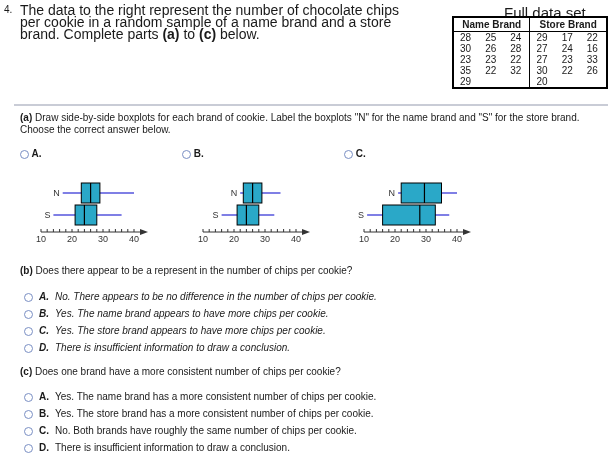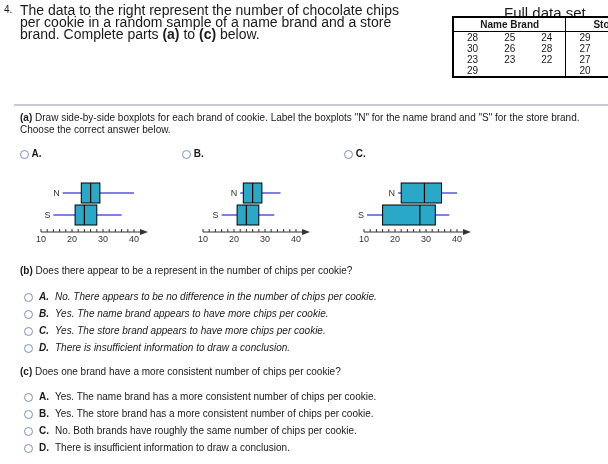--- a/index.html
+++ b/index.html
@@ -6,21 +6,21 @@
   body { width:608px; height:464px; position:relative; overflow:hidden;
          font-family:"Liberation Sans", sans-serif; font-size:10px; color:#1a1a1a; }
   .abs { position:absolute; }
   .qnum { left:4px; top:4px; font-size:10px; }
   .intro { left:20px; top:4px; width:400px; line-height:12px; font-size:14px; }
   .intro b { font-weight:bold; }
   .fds-label { left:504px; top:4px; font-size:15px; }
   table.data { position:absolute; left:452px; top:16px; border-collapse:collapse;
                border:2px solid #000; font-size:10px; line-height:11px; }
   table.data th { font-weight:bold; padding:1px 4px; border-bottom:1px solid #000; text-align:center; }
-  table.data td { padding:0 13px; text-align:left; width:18px; }
+  table.data td { padding:0 6px; text-align:left; width:18px; }
   table.data .sep { border-left:1px solid #000; }
   .divider { left:14px; top:104px; width:594px; height:2px; background:#c9ccd6; }
   .parta { left:20px; top:112px; width:580px; line-height:12px; }
   .opt-row { font-weight:bold; }
   .radio { display:inline-block; width:9px; height:9px; border:1px solid #7a8fc4;
            border-radius:50%; background:#fff; vertical-align:middle; box-sizing:border-box; }
   .opt { height:12px; line-height:12px; }
   .opt .letter { font-weight:bold; display:inline-block; width:16px; margin-left:6px; }
   svg text { font-family:"Liberation Sans", sans-serif; }
 </style>
@@ -55,20 +55,28 @@
         <td>24</td>
         <td>16</td>
       </tr>
       <tr>
         <td>23</td>
         <td>23</td>
         <td>22</td>
         <td class="sep">27</td>
         <td>23</td>
         <td>33</td>
+      </tr>
+      <tr>
+        <td>35</td>
+        <td>22</td>
+        <td>32</td>
+        <td class="sep">30</td>
+        <td>22</td>
+        <td>26</td>
       </tr>
       <tr>
         <td>29</td>
         <td></td>
         <td></td>
         <td class="sep">20</td>
         <td></td>
         <td></td>
       </tr>
     </tbody>

